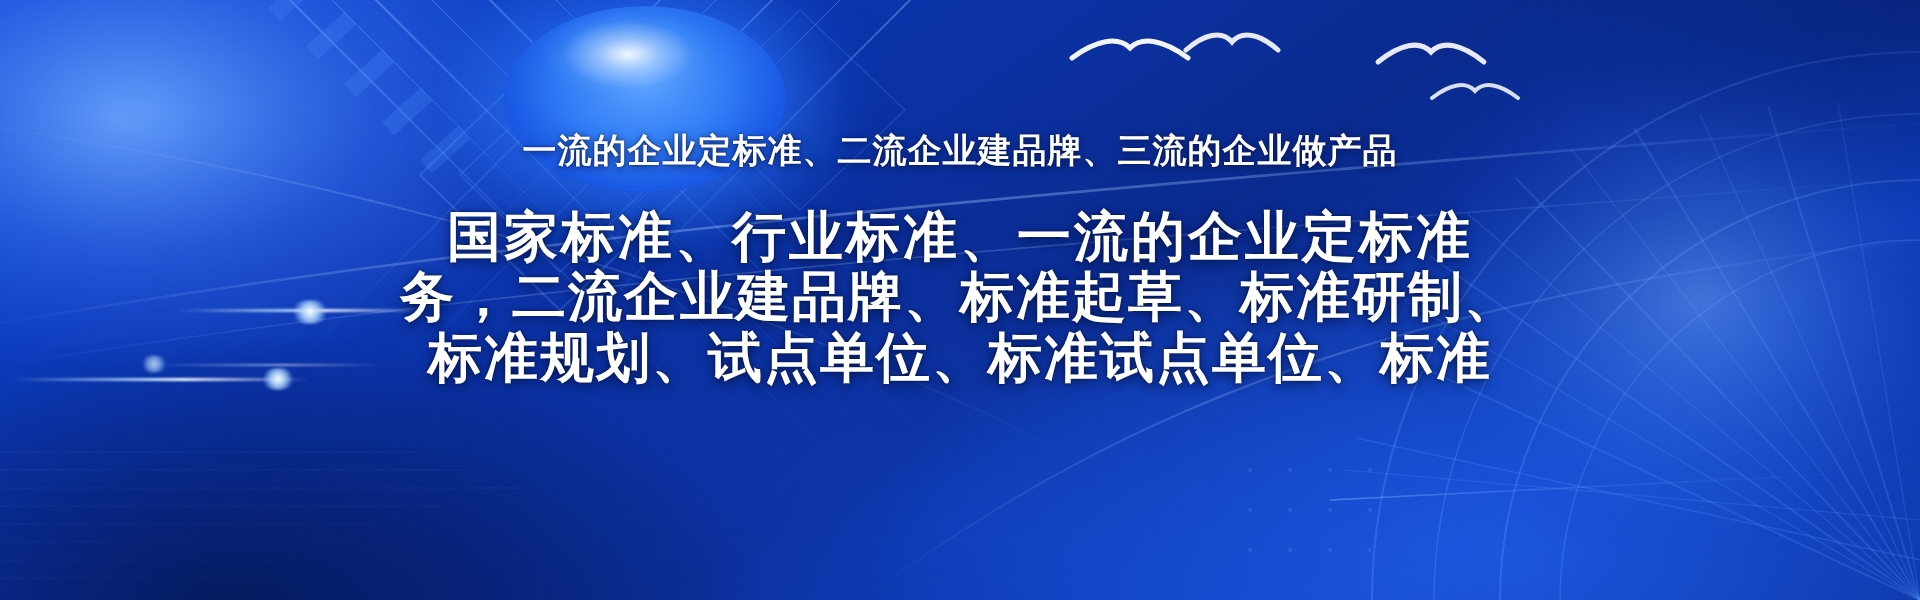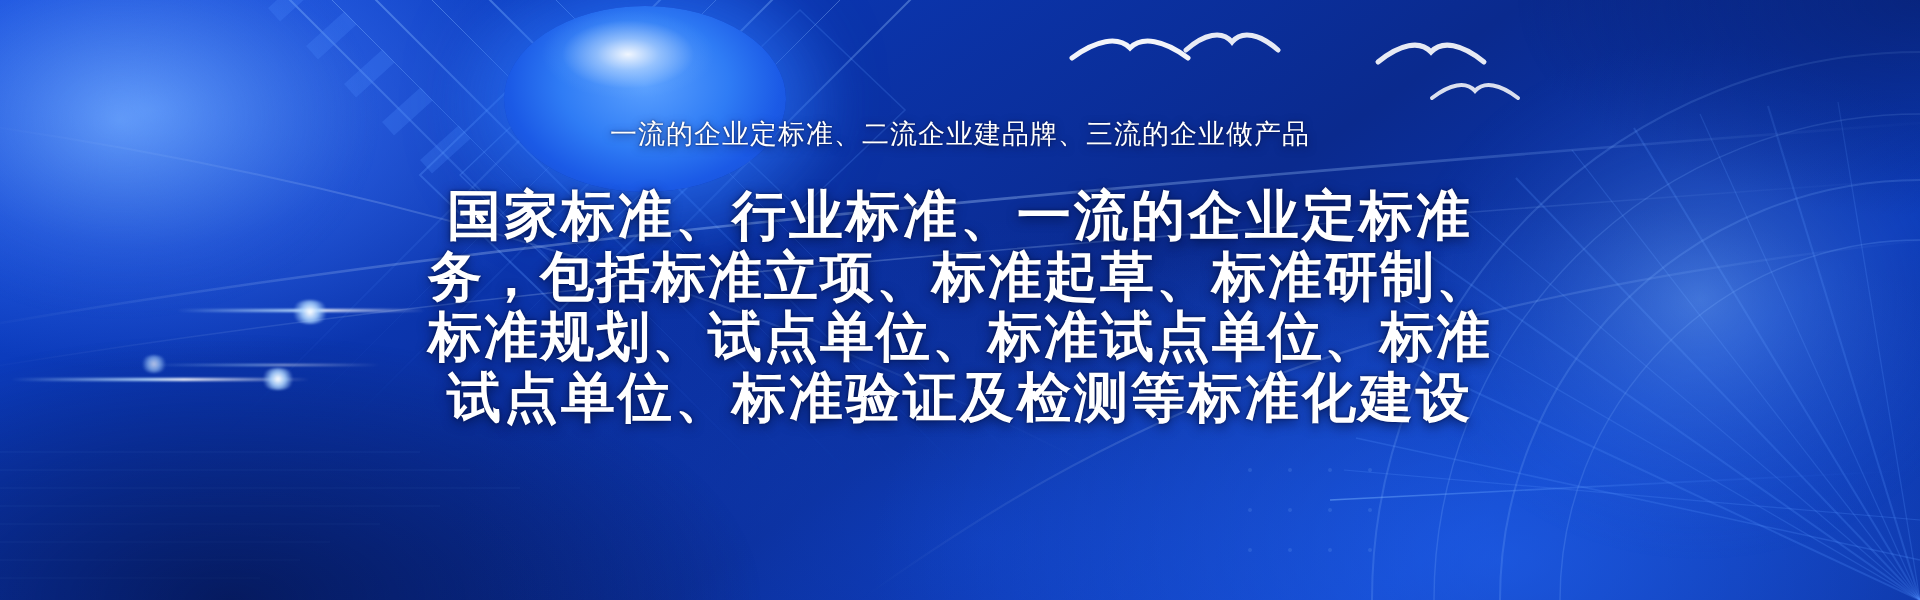--- a/index.html
+++ b/index.html
@@ -65,26 +65,27 @@
   }
 
   
   .content{
     position:absolute;left:0;top:0;width:1920px;height:600px;
     display:flex;flex-direction:column;align-items:center;
     padding-top:118px;
   }
   .headline{
     color:#ffffff;
-    font-size:27px;
-    font-weight:400;
+    font-size:34px;
+    font-weight:700;
     letter-spacing:1px;
     line-height:1.2;
     white-space:nowrap;
     text-shadow:0 2px 8px rgba(2,18,70,0.75), 0 0 2px rgba(2,18,70,0.9);
+    margin-top:12px;
   }
   .body-copy{
     margin-top:36px;
     width:1256px;
     text-align:center;
     color:#ffffff;
     font-size:54px;
     font-weight:700;
     line-height:1.12;
     letter-spacing:2px;
@@ -249,19 +250,18 @@
     <div class="streak-dot d2"></div>
     <div class="streak s3"></div>
     <div class="streak-dot d3"></div>
   </div>
 
   <div class="content">
     <div class="headline">一流的企业定标准、二流企业建品牌、三流的企业做产品</div>
 
     <div class="body-copy">
       <span class="ln l1">国家标准、行业标准、一流的企业定标准</span>
-      <span class="ln l2">务，包括标准立项、标准起草、标准研制、</span>
+      <span class="ln l2">务，二流企业建品牌、标准起草、标准研制、</span>
       <span class="ln l3">标准规划、试点单位、标准试点单位、标准</span>
-      <span class="ln l4">试点单位、标准验证及检测等标准化建设</span>
     </div>
   </div>
 
 </div>
 
 </body></html>

